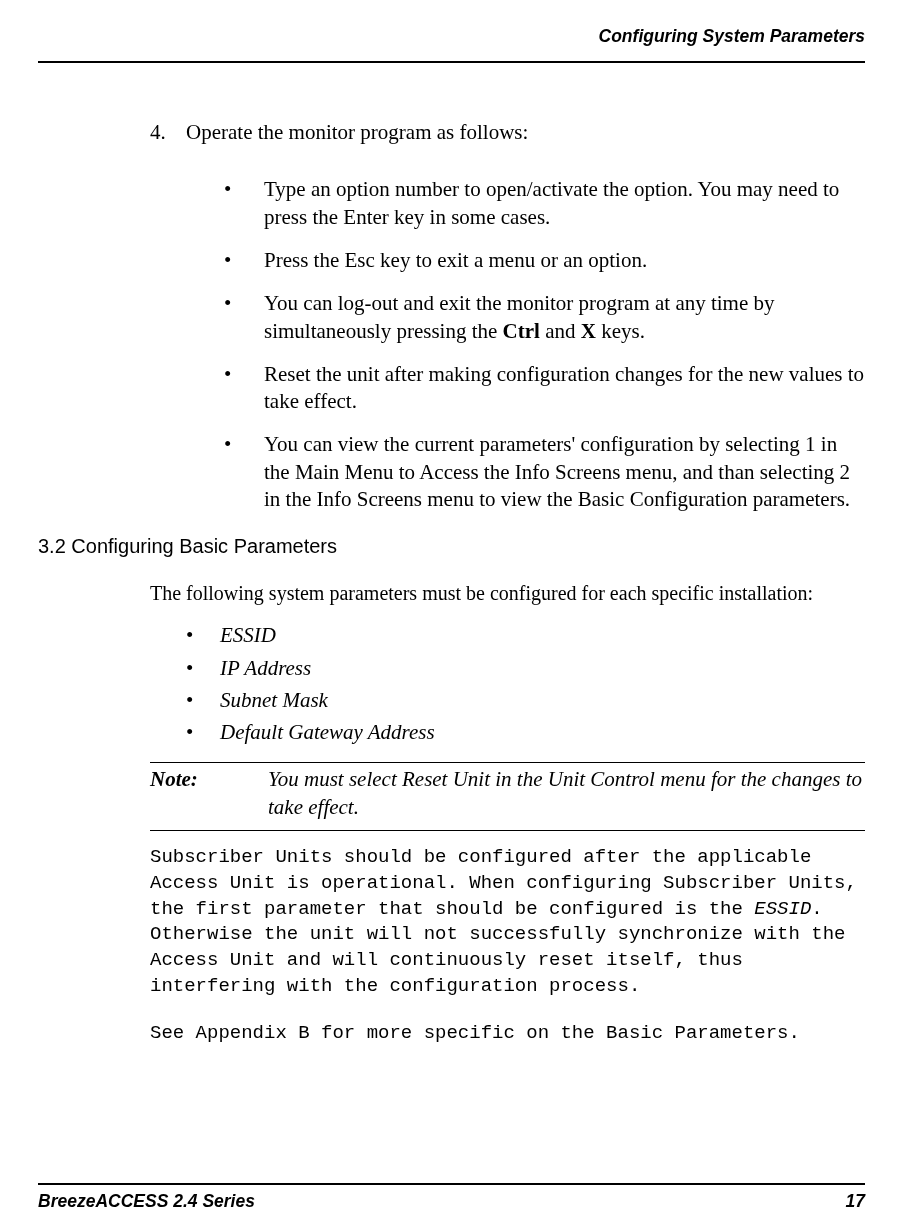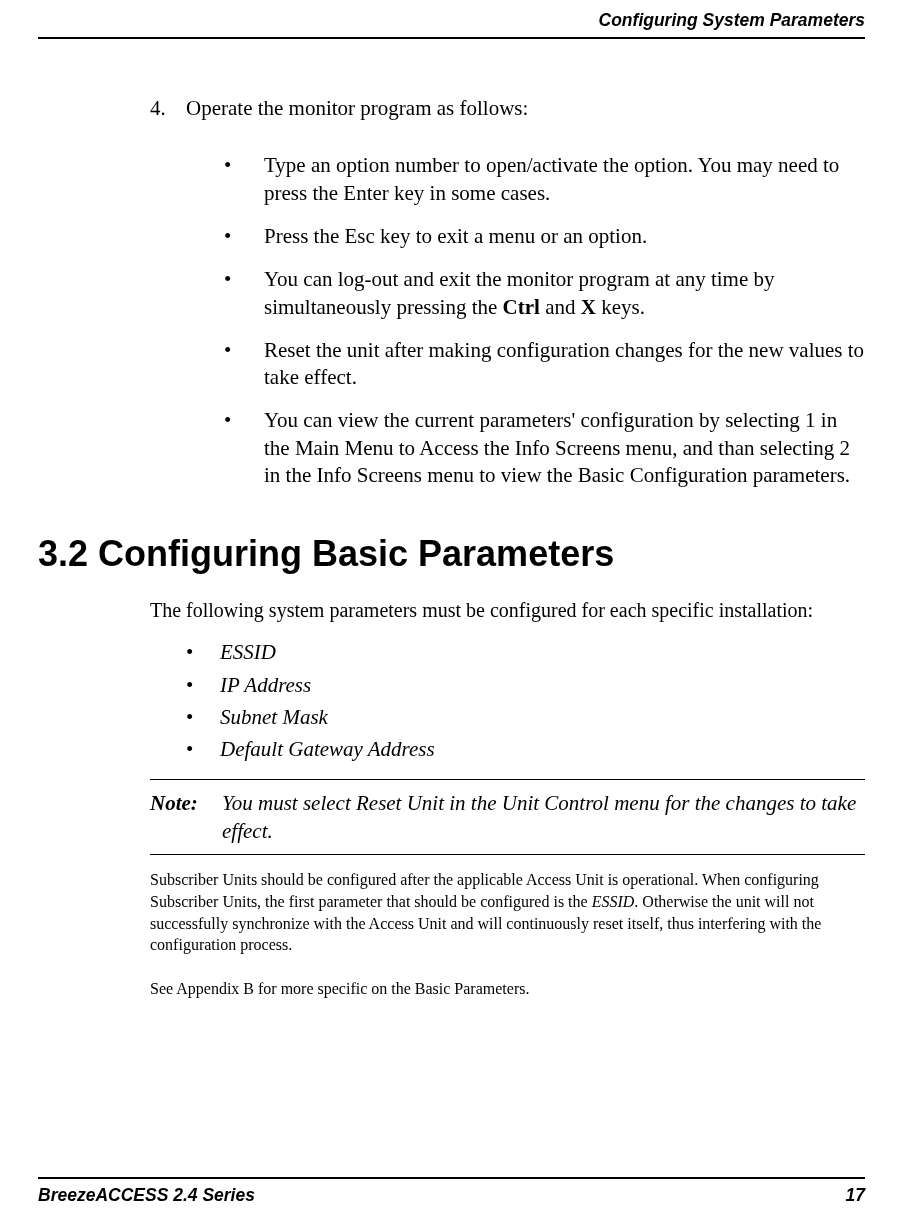--- a/index.html
+++ b/index.html
@@ -12,22 +12,23 @@
       position: relative;
       padding: 0;
     }
     .page {
       width: 100%;
       height: 100%;
       display: flex;
       flex-direction: column;
     }
     .header {
-      padding: 10px 38px 6px 38px;
+      padding: 10px 38px 14px 38px;
       text-align: right;
+      margin-top: 16px;
     }
     .header-title {
       font-family: Arial, Helvetica, sans-serif;
       font-weight: bold;
       font-style: italic;
       font-size: 17.5px;
     }
     .hr-top {
       border: none;
       border-top: 2.5px solid #000;
@@ -62,23 +63,23 @@
     }
     .ul-sub li .bullet {
       width: 40px;
       flex-shrink: 0;
     }
     .ul-sub li .txt {
       flex: 1;
     }
     .h2 {
       font-family: Arial, Helvetica, sans-serif;
-      font-weight: bold;
-      font-size: 36px;
-      margin-top: 44px;
+      font-weight: normal;
+      font-size: 20px;
+      margin-top: 22px;
       margin-bottom: 22px;
     }
     .indent-block {
       margin-left: 112px;
     }
     .p-intro {
       font-size: 20px;
       line-height: 1.35;
       margin-bottom: 14px;
     }
@@ -90,36 +91,37 @@
     }
     .ul-italic li {
       display: flex;
       margin-bottom: 4px;
     }
     .ul-italic li .bullet { width: 34px; flex-shrink: 0; }
     .ul-italic li .txt { flex: 1; font-style: italic; }
     .note-box {
       border-top: 1.5px solid #000;
       border-bottom: 1.5px solid #000;
-      padding: 9px 0 9px 0;
+      padding: 2px 0 9px 0;
       margin-top: 15px;
       margin-bottom: 14px;
       font-size: 21px;
       line-height: 1.35;
       display: flex;
     }
     .note-box .nlabel { font-style: italic; font-weight: bold; width: 72px; flex-shrink: 0; }
-    .note-box .ntxt { font-style: italic; flex: 1; }
+    .note-box .ntxt { font-style: italic; flex: 1; margin-left: 46px; }
     .p-body {
-      font-size: 16px;
+      font-size: 19px;
       line-height: 1.35;
       margin-bottom: 22px;
+      font-family: Liberation Mono, monospace;
     }
     .footer {
-      padding: 0 38px 23px 38px;
+      padding: 0 38px 17px 38px;
     }
     .hr-bottom {
       border: none;
       border-top: 2.5px solid #000;
       margin-bottom: 6px;
     }
     .footer-row {
       display: flex;
       justify-content: space-between;
       font-family: Arial, Helvetica, sans-serif;

